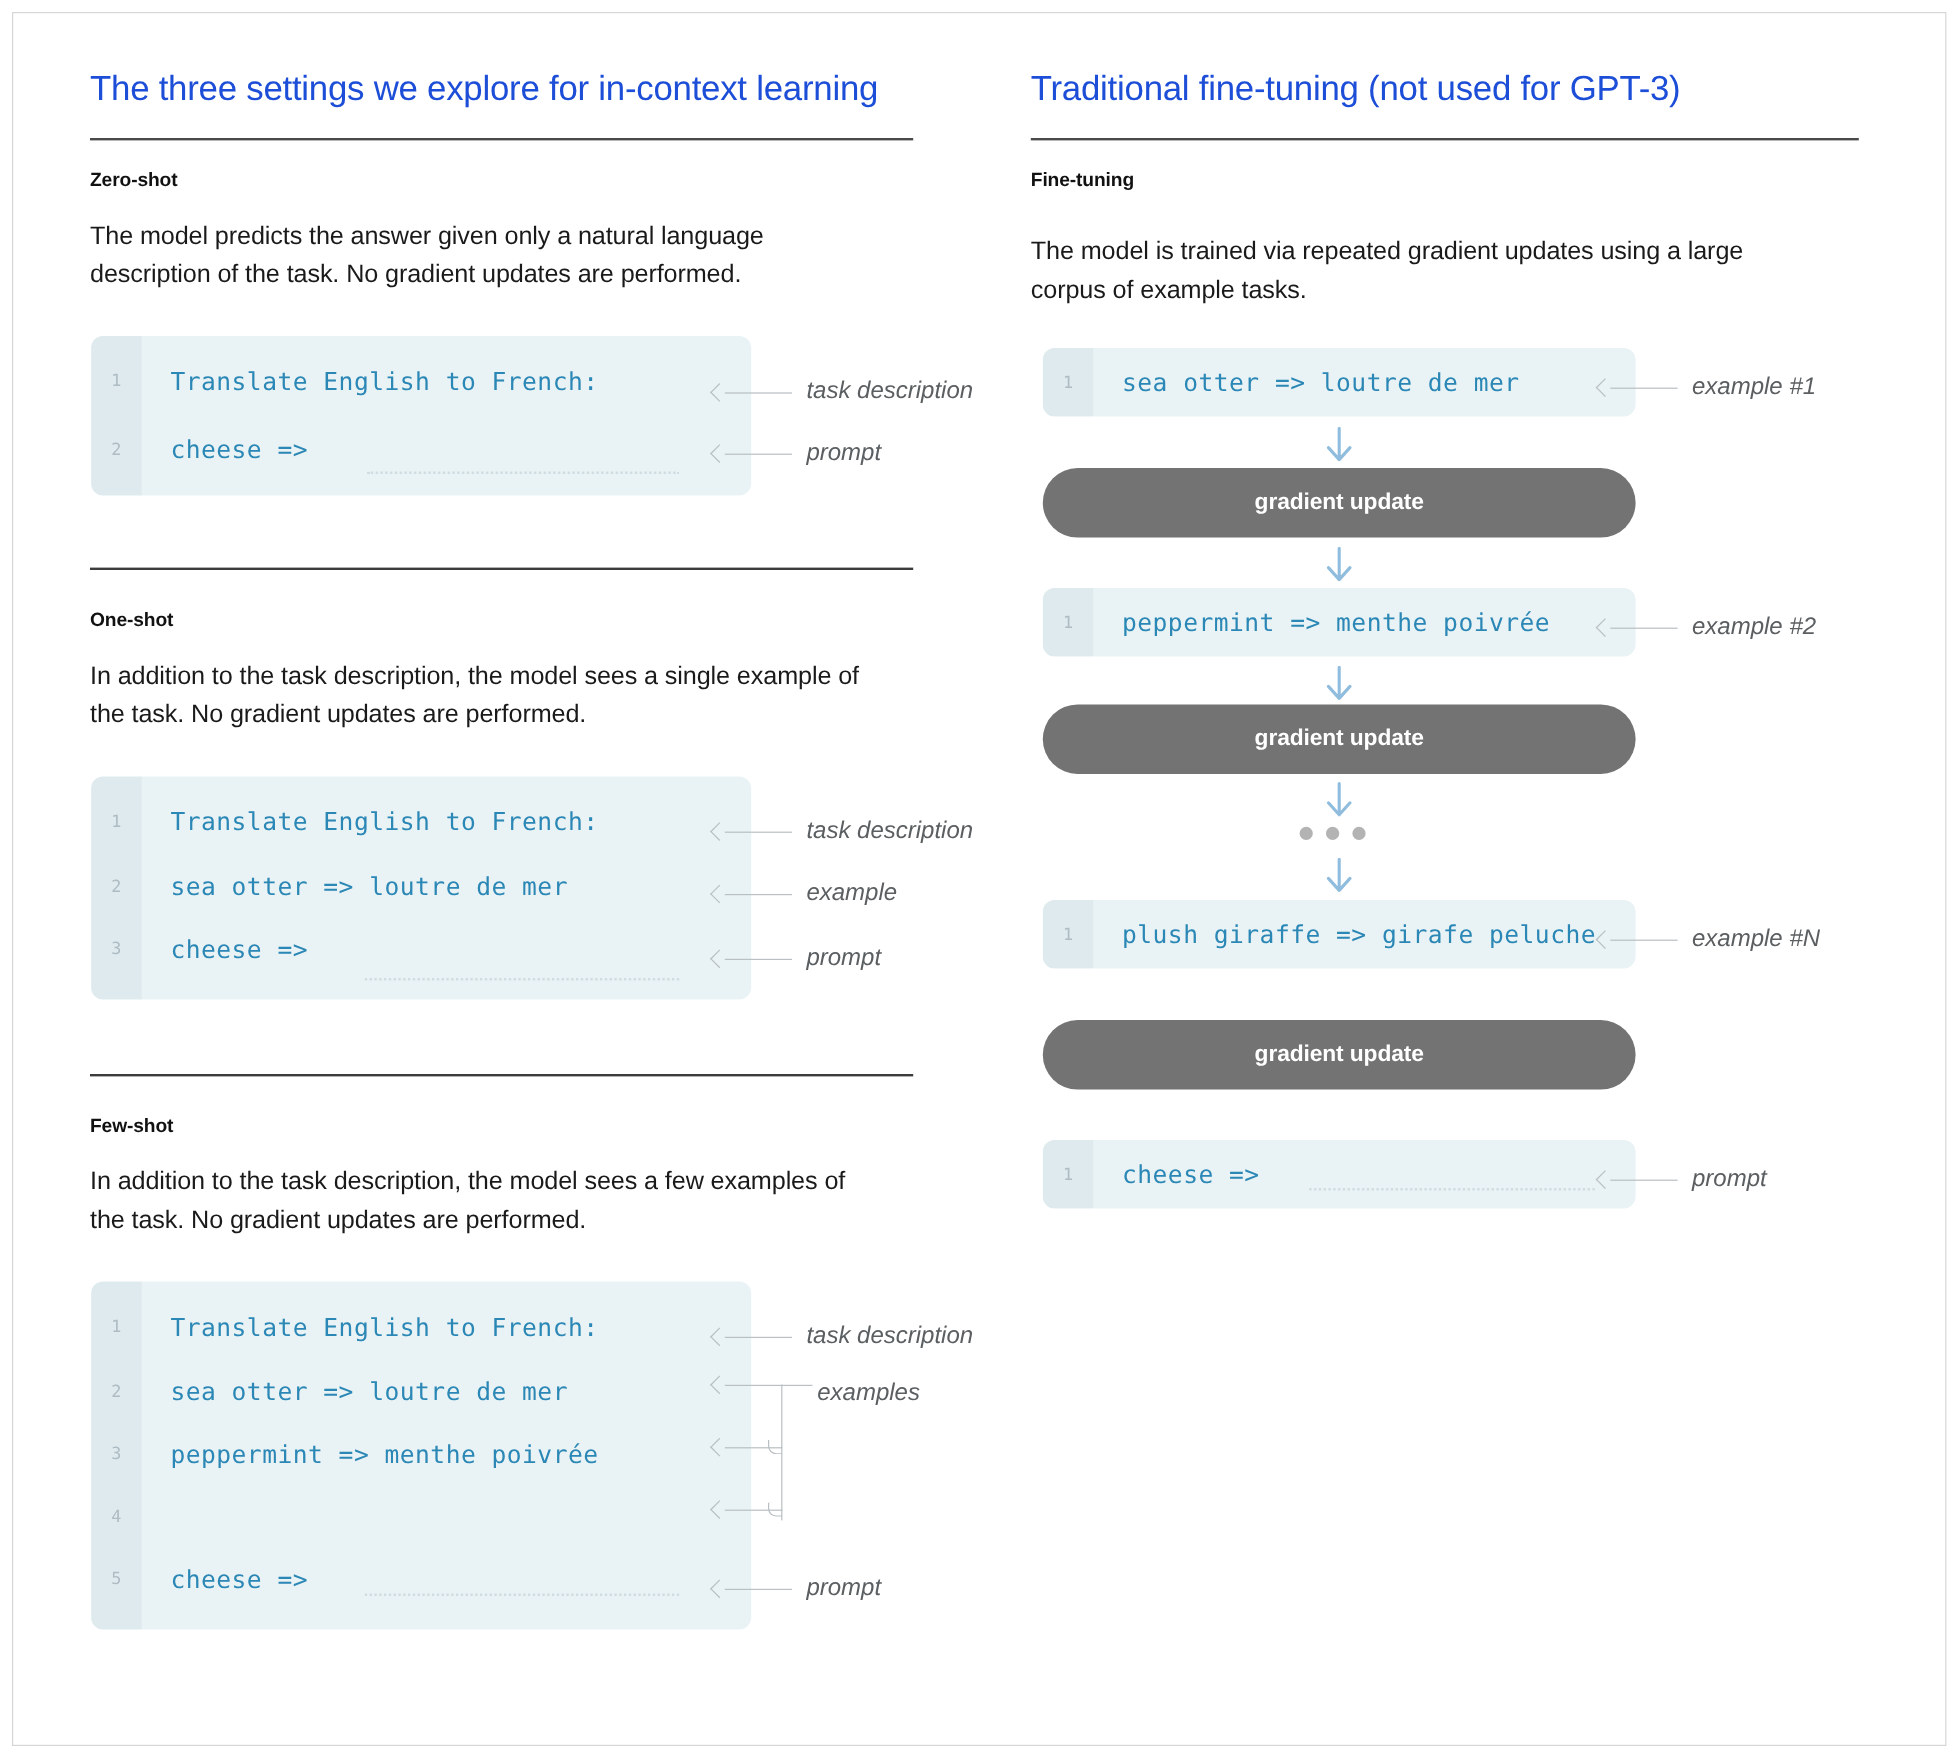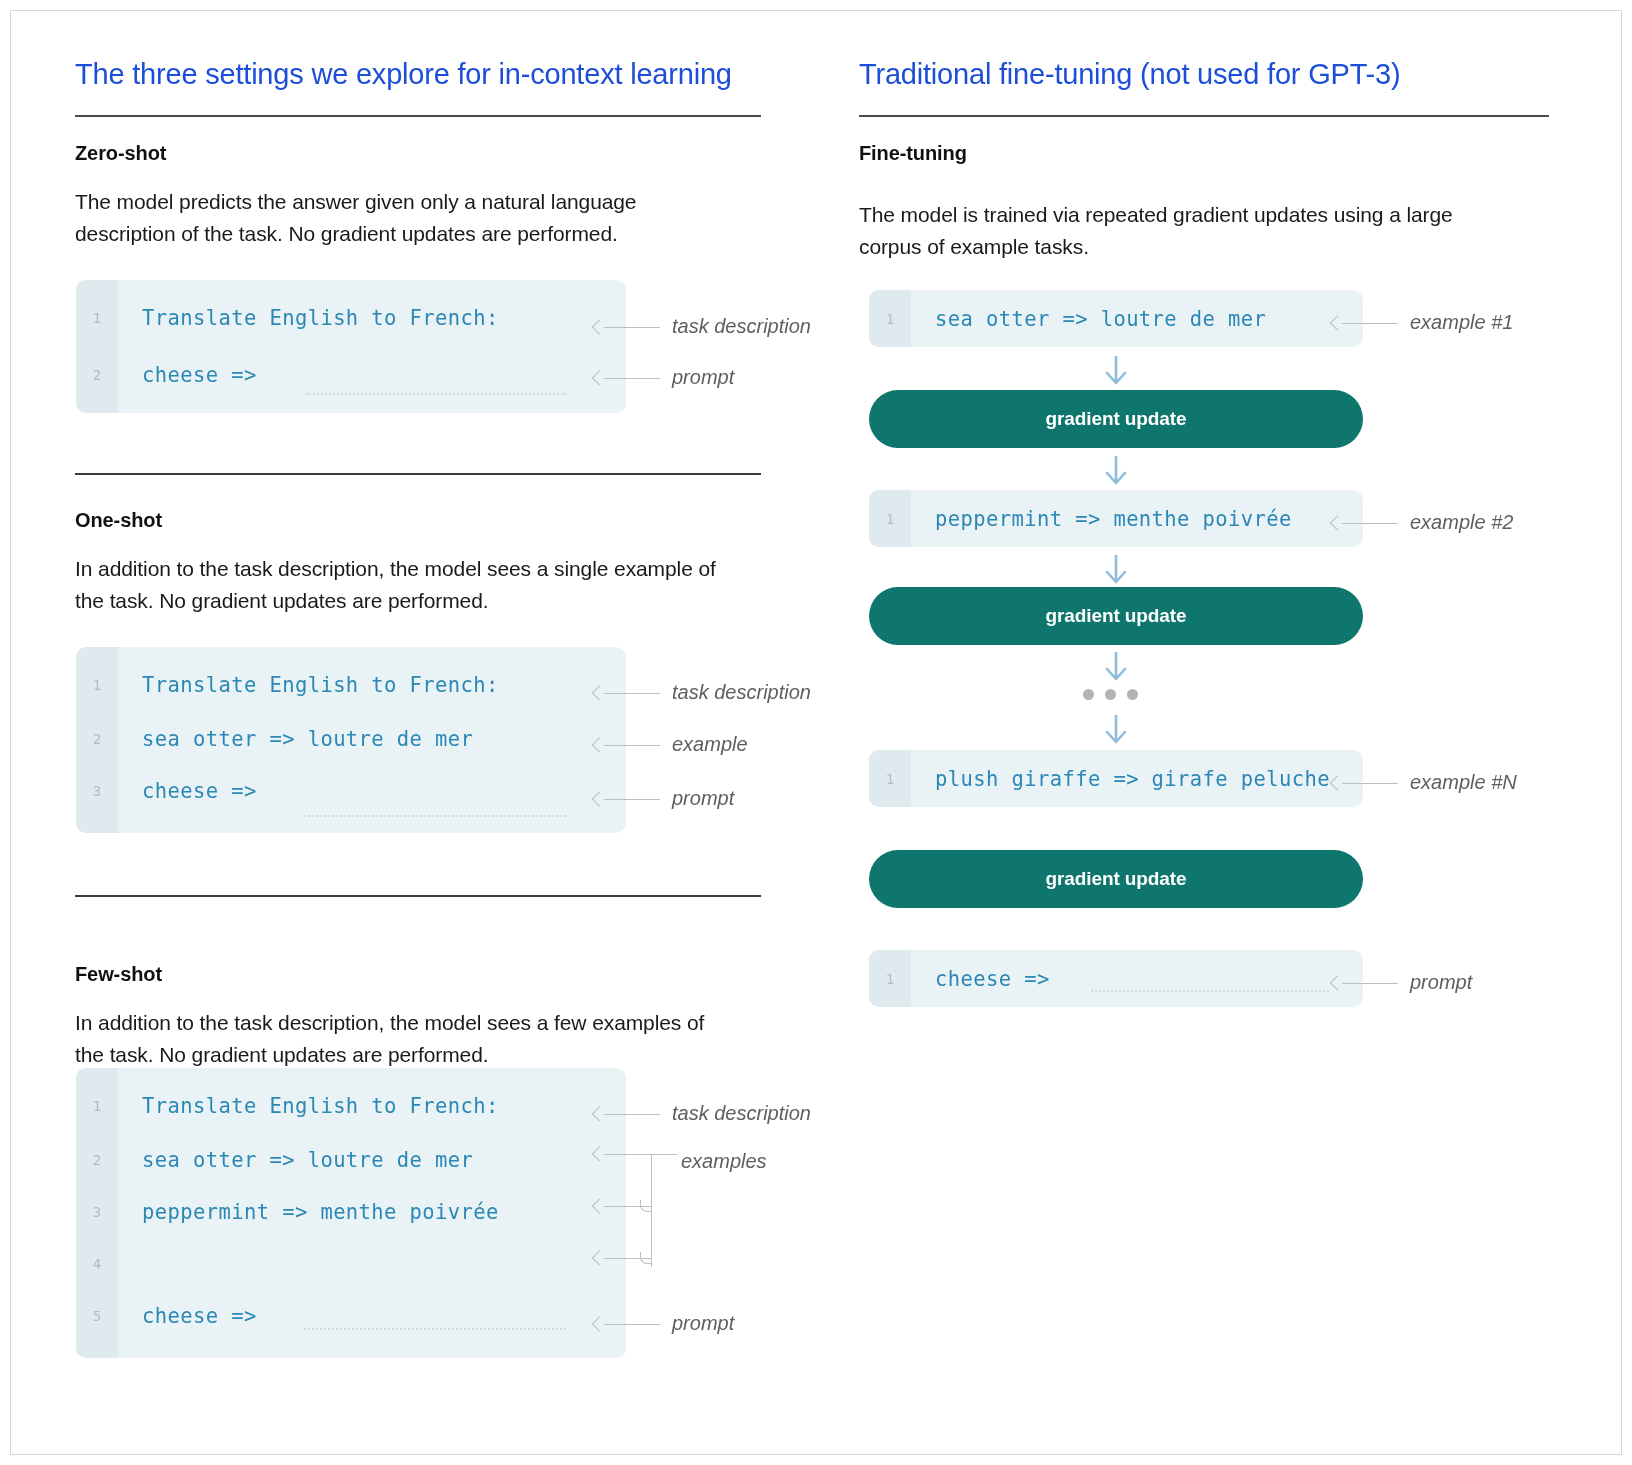--- a/index.html
+++ b/index.html
@@ -31,21 +31,21 @@
     white-space: nowrap;
   }
   .title-rule {
     border-bottom: 2px solid #4a4a4a;
     margin-top: 24px;
   }
   .section-rule {
     border-bottom: 2px solid #3c3c3c;
   }
   .sec-head {
-    font-size: 20px;
+    font-size: 16px;
     font-weight: 700;
     color: #111111;
     letter-spacing: -0.1px;
   }
   .sec-body {
     font-size: 21px;
     line-height: 1.52;
     color: #1a1a1a;
     letter-spacing: -0.1px;
   }
@@ -179,21 +179,21 @@
   .ft-row {
     position: absolute;
     width: 494px;
     left: 10px;
   }
   .pill {
     position: absolute;
     left: 10px;
     width: 494px;
     height: 58px;
-    background: #0f766e;
+    background: #737373;
     border-radius: 29px;
     color: #ffffff;
     font-size: 19px;
     font-weight: 700;
     display: flex;
     align-items: center;
     justify-content: center;
     letter-spacing: -0.1px;
   }
   .down-arrow {
@@ -282,21 +282,21 @@
       <span class="anno-arrow"></span>
       <span class="anno-label">example</span>
     </div>
     <div class="anno" style="left:528px; top:776px;">
       <span class="anno-arrow"></span>
       <span class="anno-label">prompt</span>
     </div>
 
     <div class="section-rule" style="position:absolute; left:9px; top:884px; width:686px;"></div>
 
-    <div style="position:absolute; left:9px; top:952px; width:686px;">
+    <div style="position:absolute; left:9px; top:919px; width:686px;">
       <div class="sec-head">Few-shot</div>
       <div class="sec-body" style="margin-top:21px; width:630px;">In addition to the task description, the model sees a few examples of the task. No gradient updates are performed.</div>
     </div>
 
     <div class="code-block" style="position:absolute; left:10px; top:1057px; width:550px; height:290px;">
       <div class="gutter"></div>
       <div class="code-line" style="height:66px; padding-top:10px;">
         <span class="ln">1</span>
         <span class="code-txt">Translate English to French:</span>
       </div>

